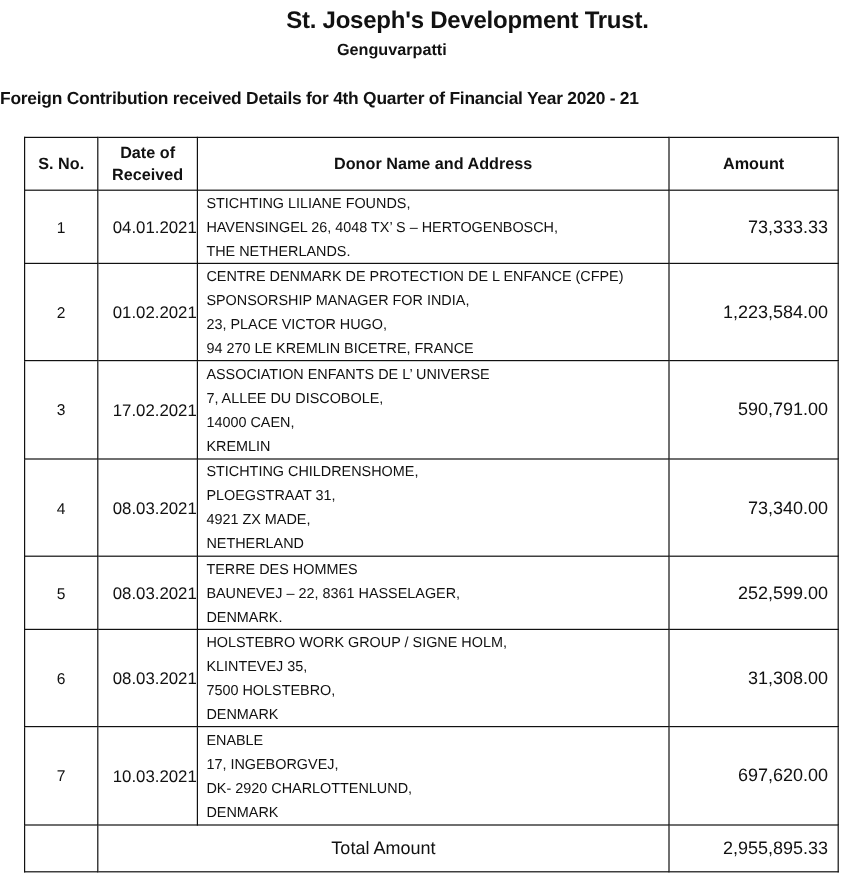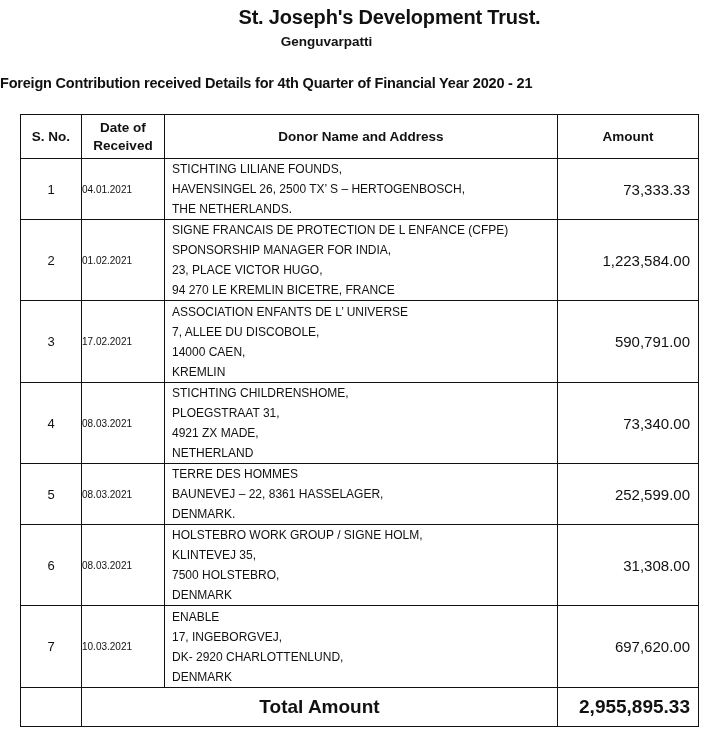--- a/index.html
+++ b/index.html
@@ -10,24 +10,24 @@
   .subtitle { position: absolute; top: 34px; left: 0; width: 653px; text-align: center;
               font-weight: bold; font-size: 13.5px; }
   .heading { position: absolute; top: 75px; left: 0; width: 721px; text-align: left;
              font-weight: bold; font-size: 14.5px; letter-spacing: -0.2px; }
   table { position: absolute; top: 114px; left: 20px; width: 678px;
           border-collapse: collapse; table-layout: fixed; }
   td, th { border: 1.5px solid #111; padding: 0; font-size: 12.5px; }
   th { font-weight: bold; font-size: 13.5px; text-align: center; height: 43px; line-height: 18px; }
   col.c1 { width: 61px; } col.c2 { width: 83px; } col.c3 { width: 393px; } col.c4 { width: 141px; }
   td.sno { text-align: center; font-size: 13px; }
-  td.date { text-align: left; font-size: 10px; }
+  td.date { text-align: right; font-size: 14px; }
   td.addr { padding-left: 7px; line-height: 20px; vertical-align: middle; font-size: 12px; }
   td.amt { text-align: right; padding-right: 8px; font-size: 15px; }
-  tr.total td { height: 38px; font-weight: bold; font-size: 19px; }
+  tr.total td { height: 38px; font-weight: normal; font-size: 15px; }
   td.total-label { text-align: center; }
   .addr-line { display: block; white-space: nowrap; }
 </style>
 </head>
 <body>
 
 <div class="title">St. Joseph's Development Trust.</div>
 <div class="subtitle">Genguvarpatti</div>
 <div class="heading">Foreign Contribution received Details for 4th Quarter of Financial Year 2020 - 21</div>
 
@@ -48,30 +48,30 @@
       <th>Donor Name and Address</th>
       <th>Amount</th>
     </tr>
   </thead>
   <tbody id="rows">
       <tr style="height: 60px;">
         <td class="sno">1</td>
         <td class="date">04.01.2021</td>
         <td class="addr">
           <span class="addr-line">STICHTING LILIANE FOUNDS,</span>
-          <span class="addr-line">HAVENSINGEL 26, 2500 TX’ S – HERTOGENBOSCH,</span>
+          <span class="addr-line">HAVENSINGEL 26, 4048 TX’ S – HERTOGENBOSCH,</span>
           <span class="addr-line">THE NETHERLANDS.</span>
         </td>
         <td class="amt">73,333.33</td>
       </tr>
       <tr style="height: 80px;">
         <td class="sno">2</td>
         <td class="date">01.02.2021</td>
         <td class="addr">
-          <span class="addr-line">SIGNE FRANCAIS DE PROTECTION DE L ENFANCE (CFPE)</span>
+          <span class="addr-line">CENTRE DENMARK DE PROTECTION DE L ENFANCE (CFPE)</span>
           <span class="addr-line">SPONSORSHIP MANAGER FOR INDIA,</span>
           <span class="addr-line">23, PLACE VICTOR HUGO,</span>
           <span class="addr-line">94 270 LE KREMLIN BICETRE, FRANCE</span>
         </td>
         <td class="amt">1,223,584.00</td>
       </tr>
       <tr style="height: 82px;">
         <td class="sno">3</td>
         <td class="date">17.02.2021</td>
         <td class="addr">

